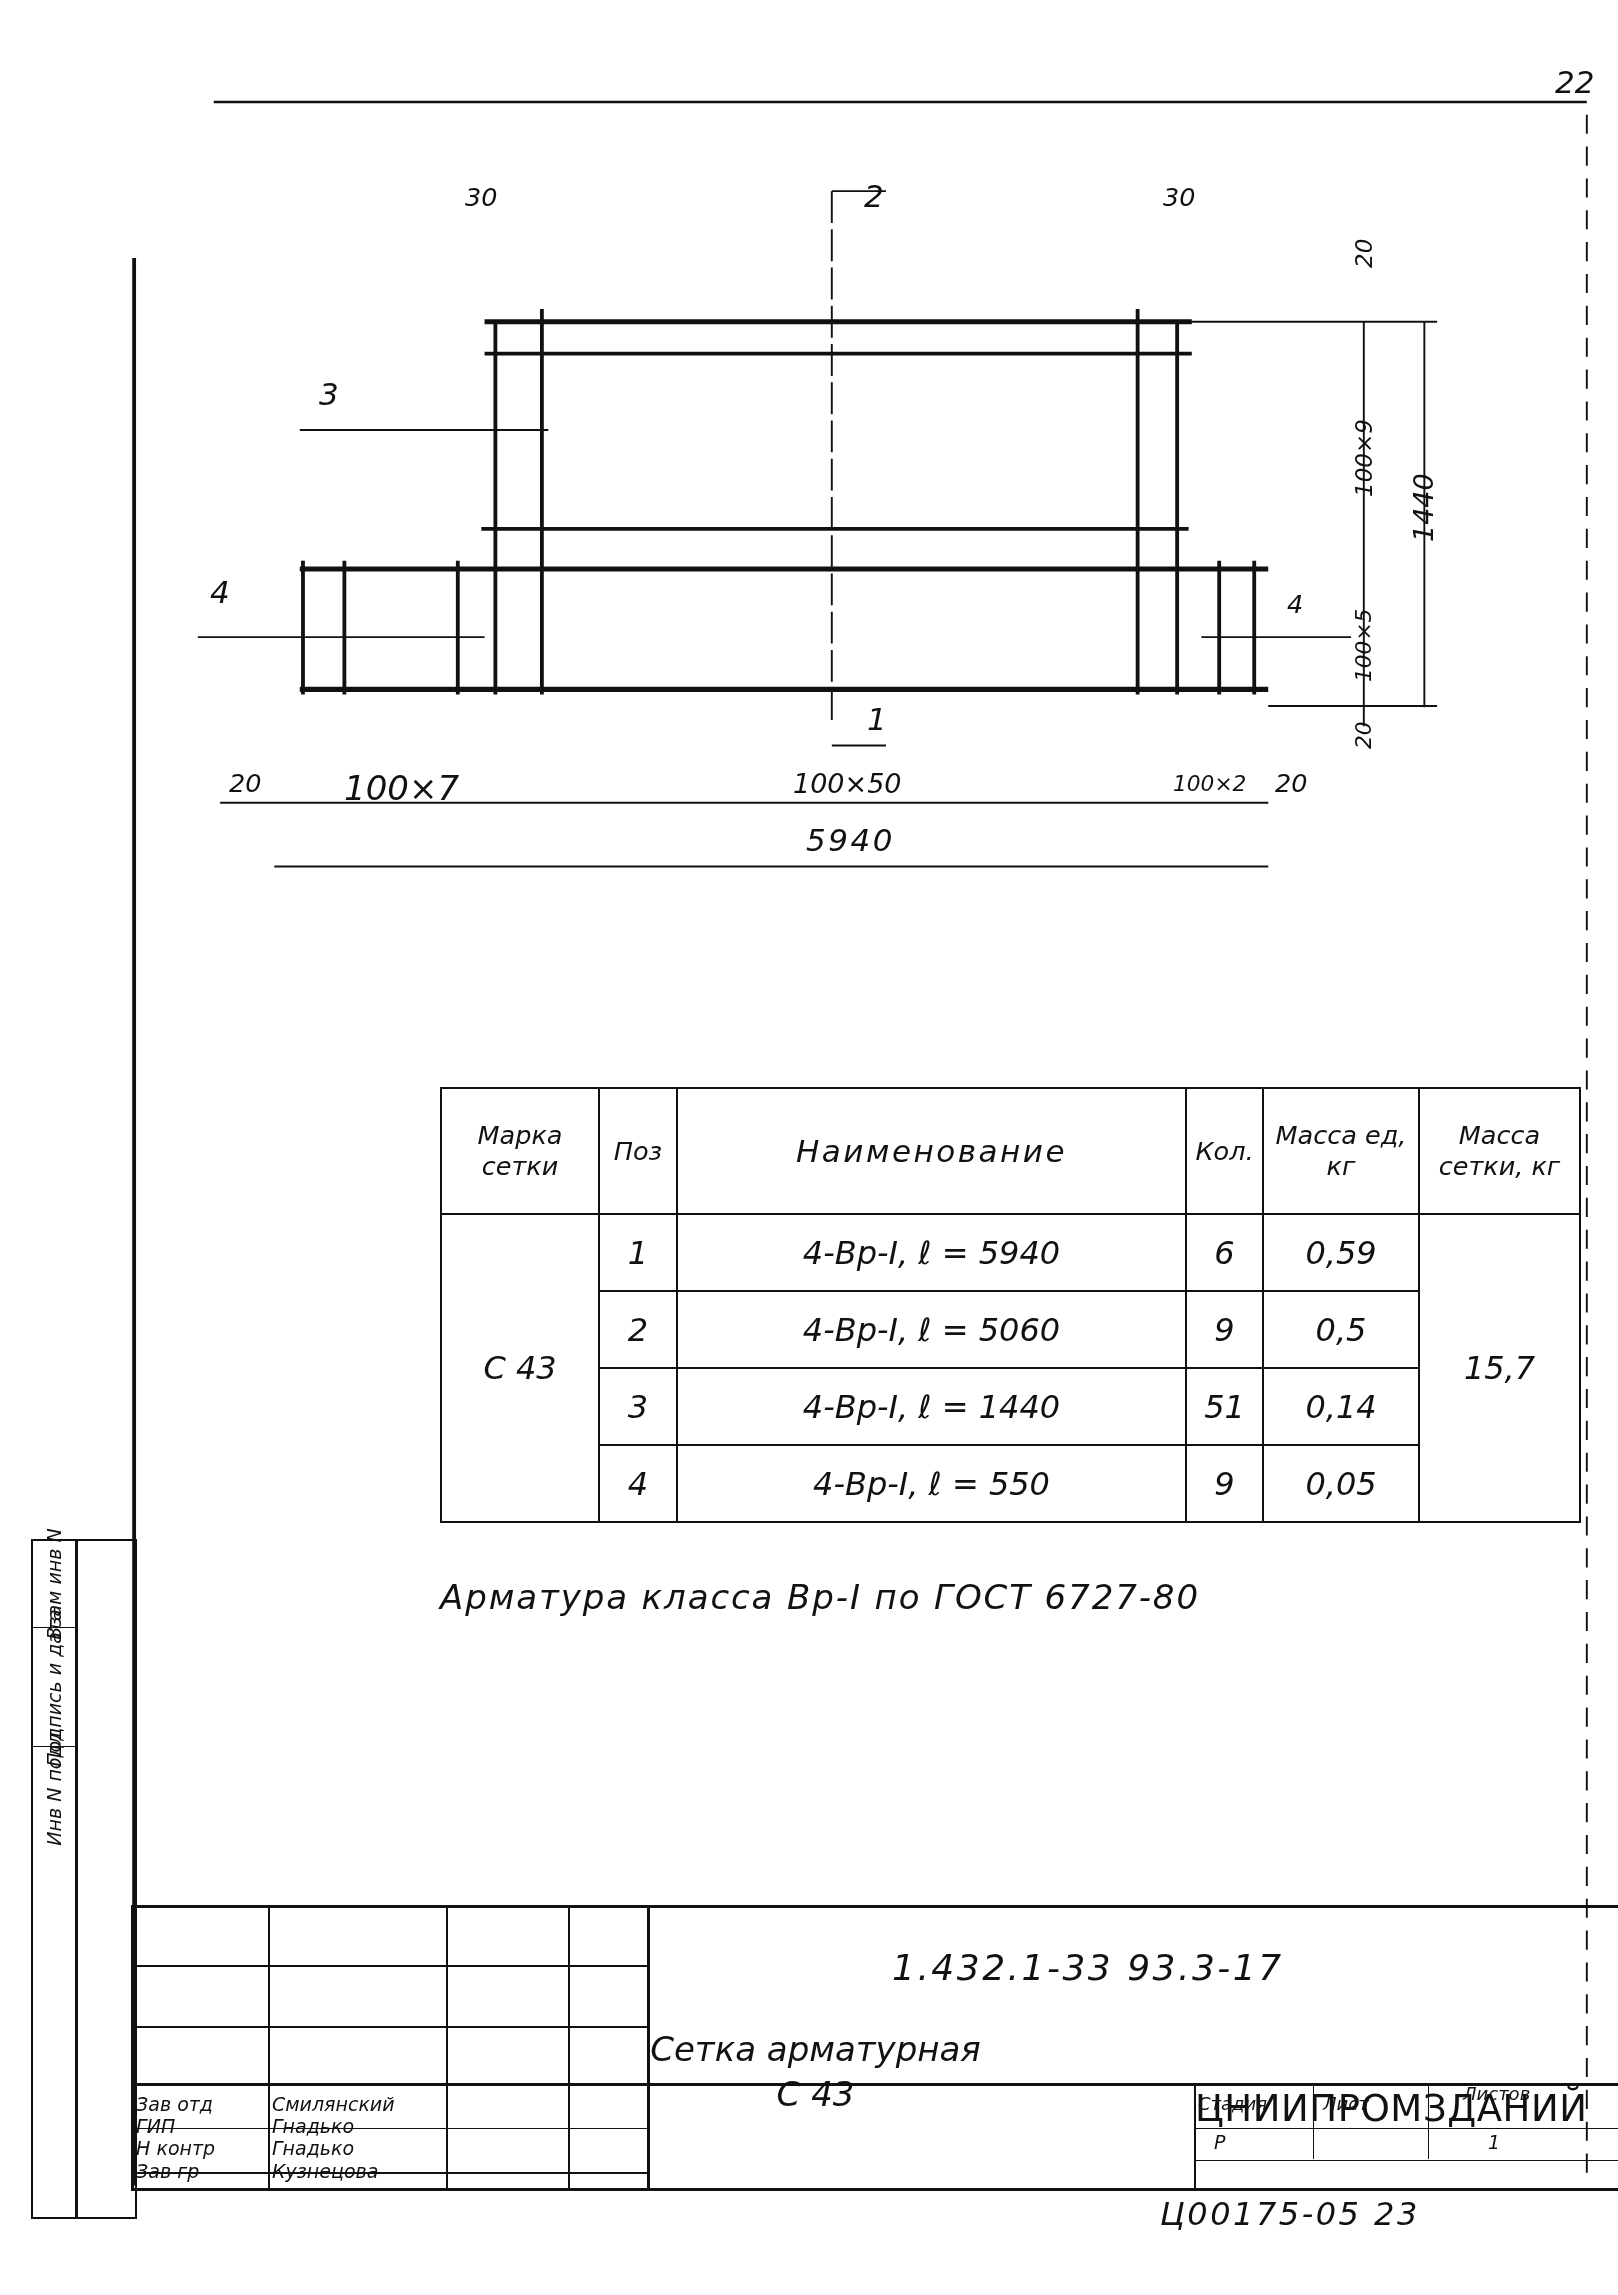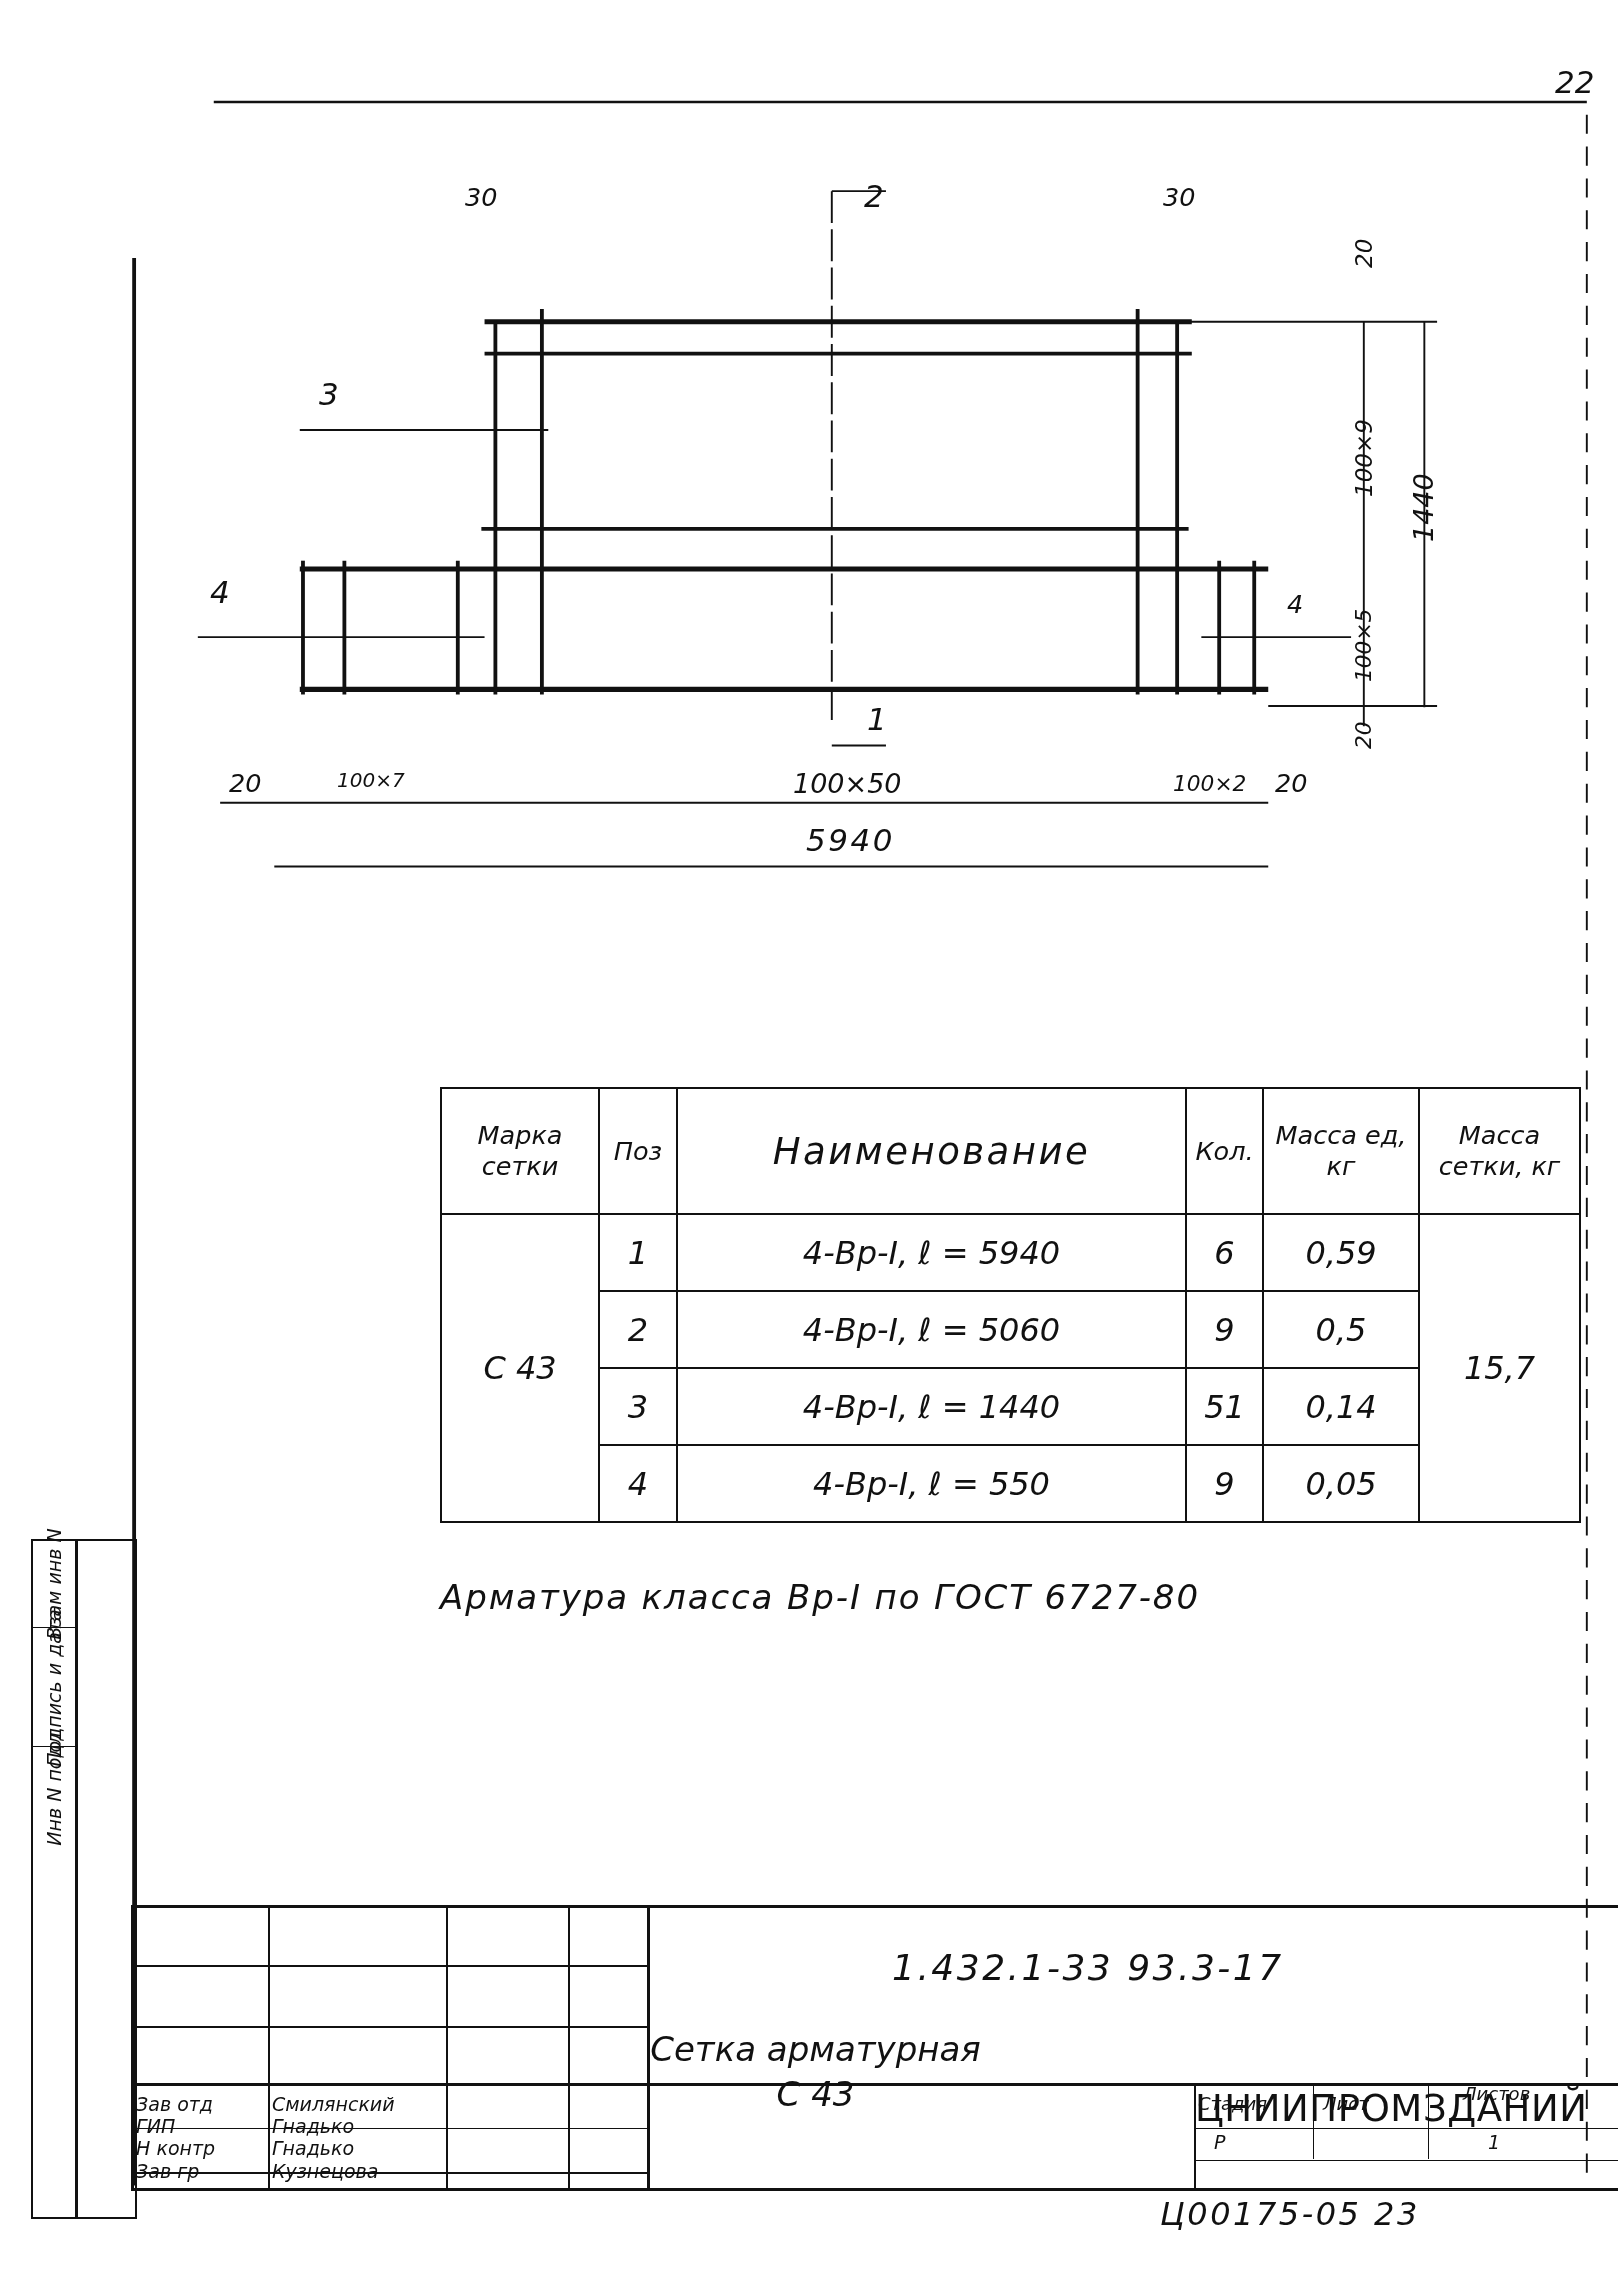--- a/index.html
+++ b/index.html
@@ -86,32 +86,32 @@
 <div class="abs hand" style="left:210px;top:574px;font-size:31px;">4</div>
 <div class="abs hand" style="left:1287px;top:589px;font-size:25.5px;">4</div>
 
 <div class="abs hand" style="left:1351px;top:268px;font-size:23px;transform:rotate(-90deg);transform-origin:left top;">20</div>
 <div class="abs hand" style="left:1351px;top:497px;font-size:23px;transform:rotate(-90deg);transform-origin:left top;">100×9</div>
 <div class="abs hand" style="left:1408px;top:542px;font-size:27px;transform:rotate(-90deg);transform-origin:left top;">1440</div>
 <div class="abs hand" style="left:1351px;top:682px;font-size:21.7px;transform:rotate(-90deg);transform-origin:left top;">100×5</div>
 <div class="abs hand" style="left:1351px;top:749px;font-size:21.7px;transform:rotate(-90deg);transform-origin:left top;">20</div>
 
 <div class="abs hand" style="left:229px;top:768px;font-size:25.5px;">20</div>
-<div class="abs hand" style="left:337px;top:768px;font-size:20px;">100×7</div>
+<div class="abs hand" style="left:344px;top:768px;font-size:34px;">100×7</div>
 <div class="abs hand" style="left:793px;top:768px;font-size:27px;">100×50</div>
 <div class="abs hand" style="left:1173px;top:771px;font-size:21.7px;">100×2</div>
 <div class="abs hand" style="left:1275px;top:768px;font-size:25.5px;">20</div>
 <div class="abs hand" style="left:806px;top:822px;font-size:31px;letter-spacing:2.5px;">5940</div>
 
 <table class="tbl">
   <tbody>
       <tr class="hdr">
     <th style="width:156px;">Марка сетки</th>
     <th style="width:76px;">Поз</th>
-    <th style="width:507px;font-size:37px;letter-spacing:2.5px;">Наименование</th>
+    <th style="width:507px;font-size:31px;letter-spacing:2.5px;">Наименование</th>
     <th style="width:75px;">Кол.</th>
     <th style="width:154px;margin-top:48px;">Масса ед, кг</th>
     <th style="width:159px;">Масса сетки, кг</th>
   </tr>
   <tr class="row">
     <td rowspan="4">С 43</td>
     <td>1</td>
     <td>4-Вр-I, ℓ = 5940</td>
     <td class="dash">6</td>
     <td class="dash">0,59</td>

